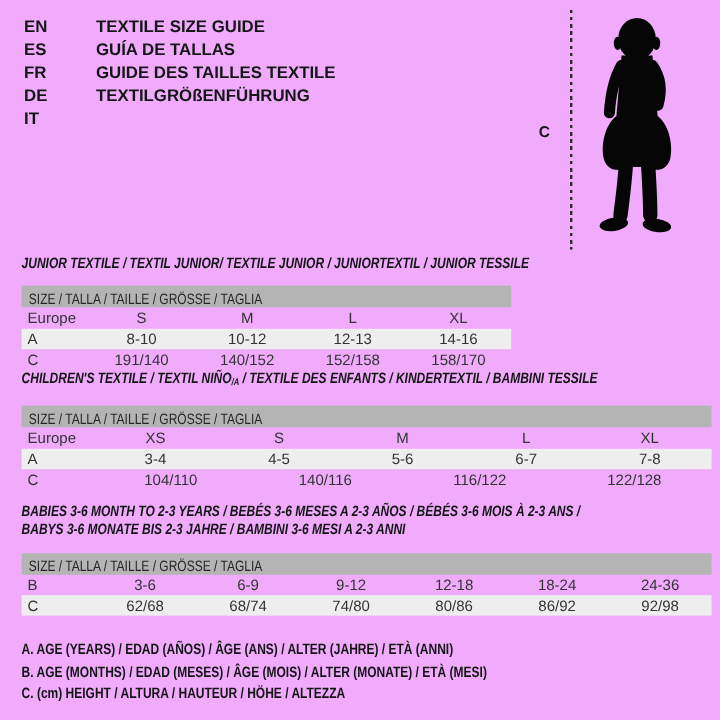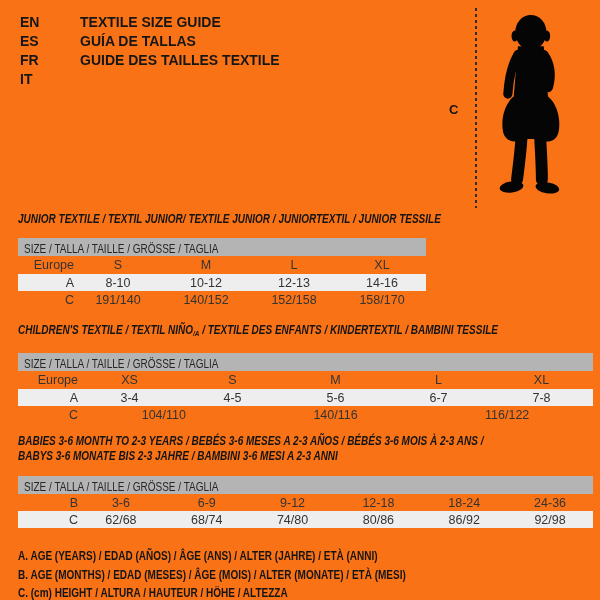--- a/index.html
+++ b/index.html
@@ -1,17 +1,17 @@
 <!DOCTYPE html>
 <html><head>
 <meta charset="utf-8">
 <style>
   html,body { margin:0; padding:0; background:#ffffff; }
   .page {
-    position:relative; width:600px; height:600px; background:#f97316;
+    position:relative; width:600px; height:600px; background:#f0abfc;
     font-family:"Liberation Sans", sans-serif; color:#161616; overflow:hidden;
   }
   
   .cond { display:inline-block; transform:scaleX(0.8); transform-origin:0 50%; white-space:nowrap; }
 
   
   .langs { position:absolute; left:20px; top:12px; }
   .lang-row { display:flex; height:19px; align-items:center; font-weight:700; font-size:14px; }
   .lang-code { width:40px; }
   .lang-text { white-space:nowrap;margin-left:20px; }
@@ -22,35 +22,35 @@
     position:absolute; left:30px; top:2px; width:2px; height:200px;
     background:repeating-linear-gradient(to bottom, #2d2d2d 0 3px, transparent 3px 6px);
   }
   .measure-label { position:absolute; left:4px; top:96px; font-weight:700; font-size:13px; }
   .silhouette { position:absolute; left:38px; top:0; }
 
   
   .sections { position:absolute; left:18px; top:0; width:575px; }
   .tbl-title { margin:0; font-size:12.5px; font-weight:700; color:#141414; line-height:14px;font-style:italic; }
   .title1 { margin-top:212px; }
-  .title2 { margin-top:15px; }
+  .title2 { }
   .title3 { margin-top:11px; line-height:15px; }
   .sub { font-size:8px; vertical-align:-2px; }
 
   .size-table { margin-top:12px; }
   .t1 { width:408px; }
   .t23 { width:575px; }
   .size-bar {
     height:18px; background:#b4b4b4; color:#262626; font-size:12.5px;
     display:flex; align-items:flex-end; padding-left:6px; box-sizing:border-box;
   }
   .trow { display:flex; align-items:center; height:17px; font-size:12.5px; color:#333333; }
   .trow.tall { height:18px; }
   .trow.shade { background:#eeeeee; }
-  .lbl { padding-left:5px; box-sizing:border-box;text-align:right; }
+  .lbl { padding-left:5px; box-sizing:border-box; }
   .t1 .lbl { width:56px; }
   .t23 .lbl { width:60px; }
   .cv { flex:1; text-align:center; }
 
   
   .legend { margin-top:19px; font-weight:700; font-size:12.5px; color:#141414; }
   .legend-line { height:18.5px; line-height:18.5px; }
 </style>
 </head>
 <body>
@@ -62,20 +62,24 @@
       <span class="lang-code">EN</span>
       <span class="lang-text">TEXTILE SIZE GUIDE</span>
     </div>
     <div class="lang-row">
       <span class="lang-code">ES</span>
       <span class="lang-text">GUÍA DE TALLAS</span>
     </div>
     <div class="lang-row">
       <span class="lang-code">FR</span>
       <span class="lang-text">GUIDE DES TAILLES TEXTILE</span>
+    </div>
+    <div class="lang-row">
+      <span class="lang-code">DE</span>
+      <span class="lang-text">TEXTILGRÖßENFÜHRUNG</span>
     </div>
     <div class="lang-row">
       <span class="lang-code">IT</span>
     </div>
   </div>
 
   <div class="figure">
     <span class="measure-label">C</span>
     <div class="measure-line"></div>
     <svg class="silhouette" width="92" height="200" viewBox="0 0 100 212" aria-hidden="true">
@@ -148,20 +152,21 @@
         <span class="cv">4-5</span>
         <span class="cv">5-6</span>
         <span class="cv">6-7</span>
         <span class="cv">7-8</span>
       </div>
       <div class="trow">
         <span class="lbl">C</span>
         <span class="cv">104/110</span>
         <span class="cv">140/116</span>
         <span class="cv">116/122</span>
+        <span class="cv">122/128</span>
       </div>
     </div>
 
     <h2 class="tbl-title title3">
       <span class="cond">BABIES 3-6 MONTH TO 2-3 YEARS / BEBÉS 3-6 MESES A 2-3 AÑOS / BÉBÉS 3-6 MOIS À 2-3 ANS /</span><br>
       <span class="cond">BABYS 3-6 MONATE BIS 2-3 JAHRE / BAMBINI 3-6 MESI A 2-3 ANNI</span>
     </h2>
     <div class="size-table t23">
       <div class="size-bar">
         <span class="cond">SIZE / TALLA / TAILLE / GRÖSSE / TAGLIA</span>

